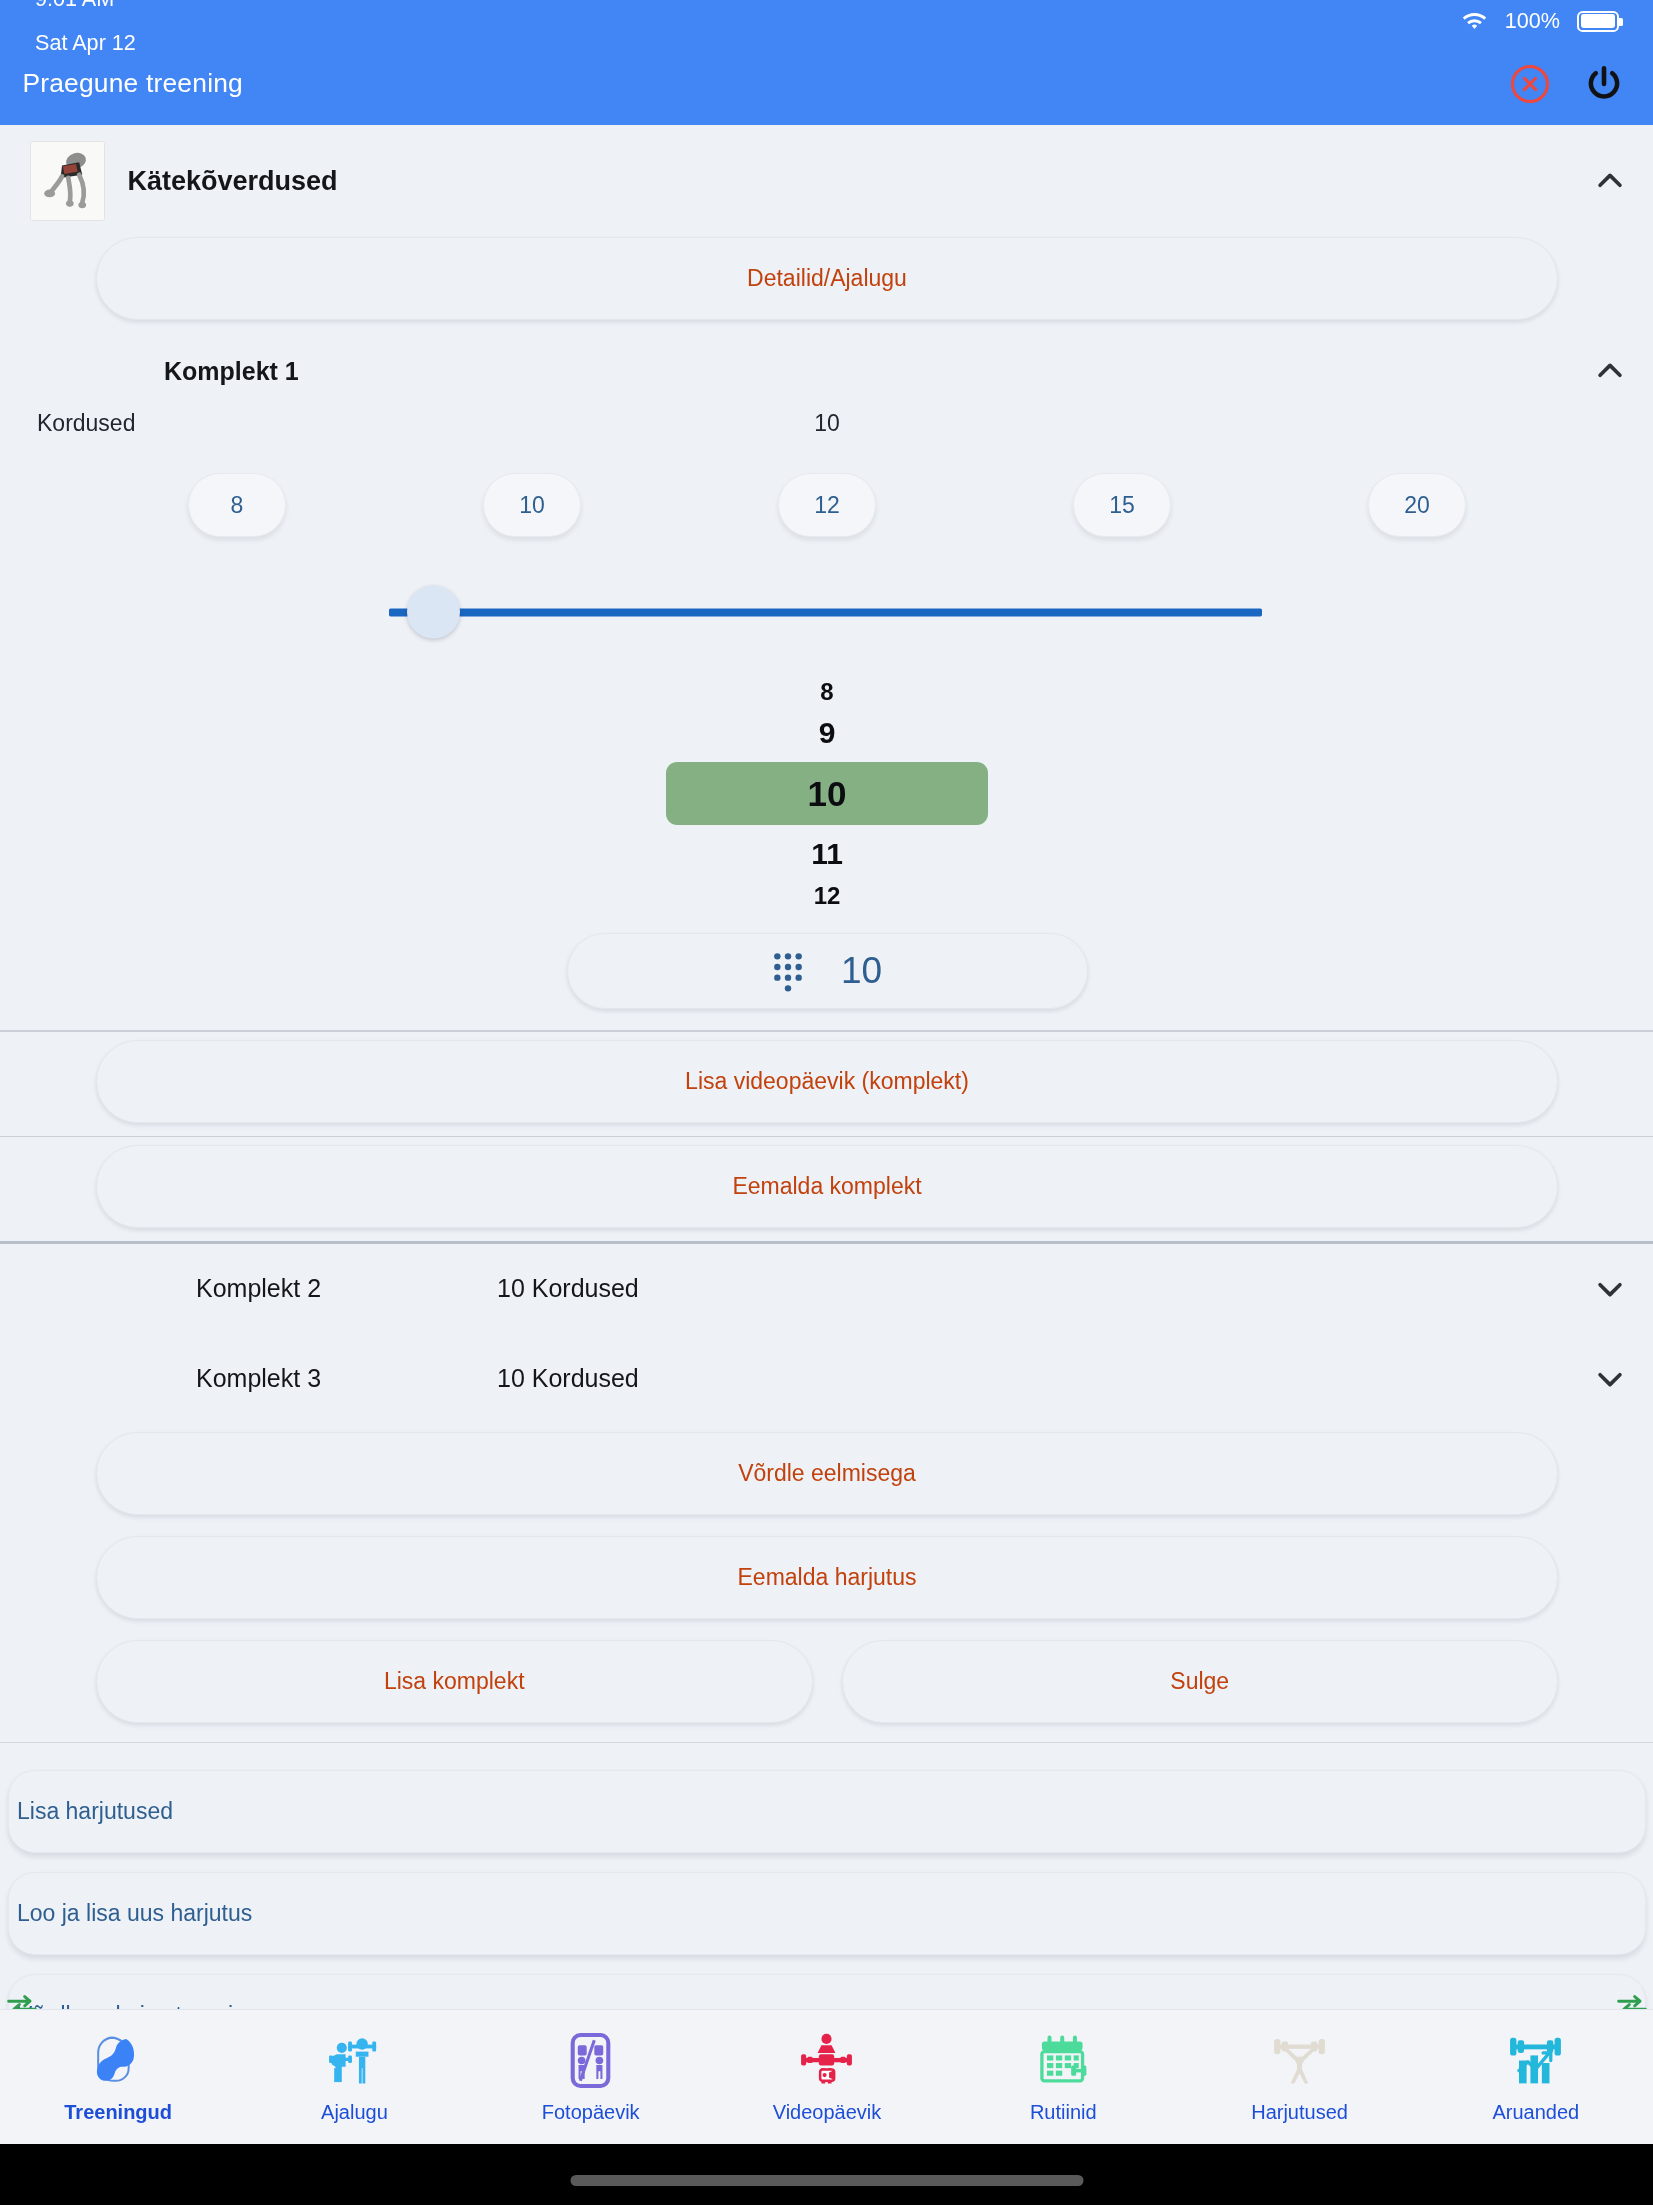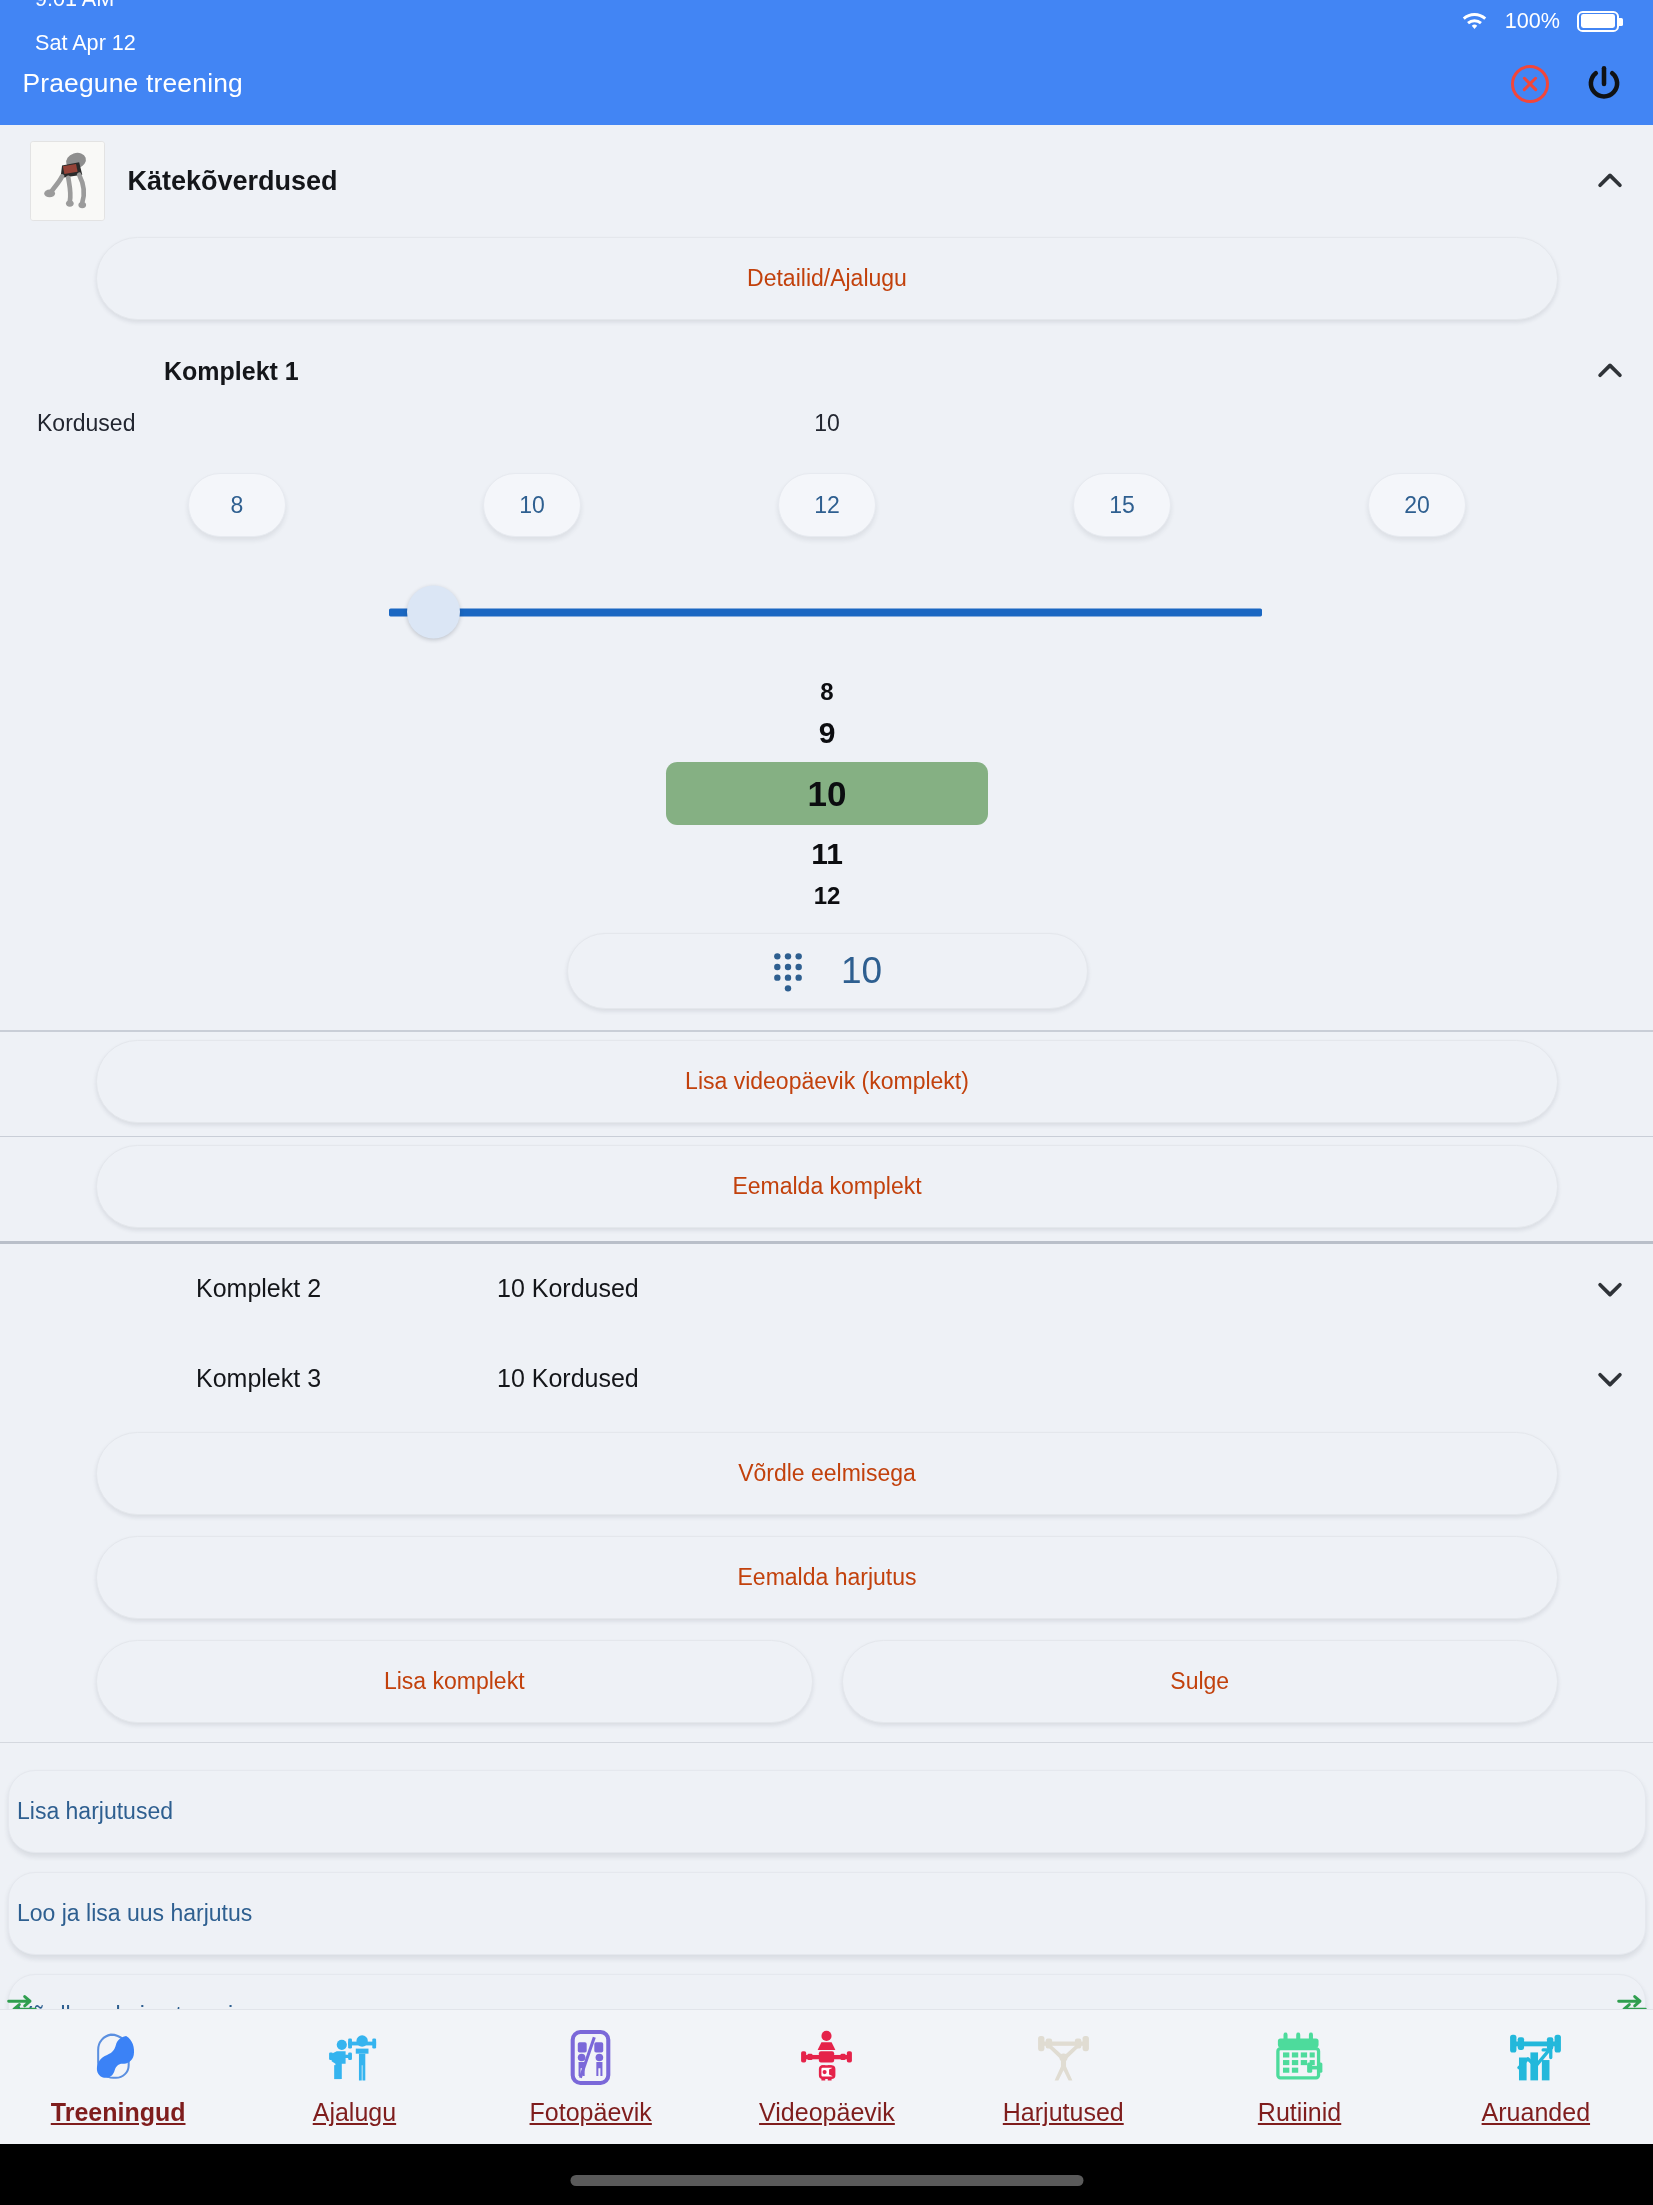--- a/index.html
+++ b/index.html
@@ -196,21 +196,21 @@
     position: absolute; left: 0; right: 0; bottom: 61px;
     height: 135px;
     background: #f2f4f8;
     border-top: 0.8px solid #e1e4ea;
     display: flex; align-items: center;
   }
   .tab {
     flex: 1; display: flex; flex-direction: column; align-items: center; gap: 9.6px;
   }
   .tab-ico { width: 61px; height: 61px; display: block; }
-  .tab-label { font-size: 25px; color: #7f1d1d; text-decoration: underline; }
+  .tab-label { font-size: 20px; color: #1d4ed8; }
   .tab.active .tab-label { font-weight: 700; }
 
   .swap-ico { position: absolute; width: 32px; height: 22.4px; display: block; }
   .swap-l { left: 6.4px; bottom: 189px; }
   .swap-r { right: 6.4px; bottom: 189px; }
 
   .homebar-area {
     position: absolute; left: 0; right: 0; bottom: 0; height: 61px; background: #000;
   }
   .homebar {
@@ -456,38 +456,20 @@
         </g>
         <rect x="19" y="31" width="11" height="9" rx="2" fill="#fff" stroke="#e5234a" stroke-width="2"></rect>
         <circle cx="22.5" cy="35.5" r="1.6" fill="#e5234a"></circle>
         <path d="M26 33.5l3.4-1.6v7l-3.4-1.6z" fill="#e5234a"></path>
       </svg>
       <span class="tab-label">Videopäevik</span>
     </div>
 
     <div class="tab">
       <svg class="tab-ico" viewBox="0 0 48 48">
-        <g fill="#e0dcd2">
-          <rect x="4" y="7" width="5" height="12" rx="2"></rect>
-          <rect x="39" y="7" width="5" height="12" rx="2"></rect>
-          <rect x="10" y="9" width="5" height="8" rx="1.6"></rect>
-          <rect x="33" y="9" width="5" height="8" rx="1.6"></rect>
-          <rect x="6" y="11.4" width="36" height="3.4"></rect>
-        </g>
-        <g fill="#e0dcd2">
-          <path d="M14 14l9 8h2l9-8 1.6 2.4-9.6 9.2h-4L12.4 16.4z"></path>
-          <circle cx="24" cy="24" r="3.2"></circle>
-          <path d="M22 26h4v5l5 11h-3l-4-8-4 8h-3l5-11z"></path>
-        </g>
-      </svg>
-      <span class="tab-label">Harjutused</span>
-    </div>
-
-    <div class="tab">
-      <svg class="tab-ico" viewBox="0 0 48 48">
         <path d="M13 6v5M23 6v5M33 6v5" stroke="#4ddb9c" stroke-width="3.2" stroke-linecap="round"></path>
         <rect x="7" y="9" width="32" height="7" rx="2" fill="#4ddb9c"></rect>
         <rect x="7" y="17" width="32" height="23" rx="2" fill="none" stroke="#4ddb9c" stroke-width="2.6"></rect>
         <g fill="#4ddb9c">
           <rect x="11" y="20" width="5" height="4"></rect>
             <rect x="18" y="20" width="5" height="4"></rect>
           <rect x="25" y="20" width="5" height="4"></rect>
             <rect x="32" y="20" width="4" height="4"></rect>
           <rect x="11" y="26" width="5" height="4"></rect>
             <rect x="18" y="26" width="5" height="4"></rect>
@@ -500,20 +482,38 @@
           <rect x="30" y="28" width="4" height="8" rx="1.2"></rect>
           <rect x="38" y="28" width="4" height="8" rx="1.2"></rect>
           <rect x="32" y="30.6" width="8" height="2.8"></rect>
         </g>
       </svg>
       <span class="tab-label">Rutiinid</span>
     </div>
 
     <div class="tab">
       <svg class="tab-ico" viewBox="0 0 48 48">
+        <g fill="#e0dcd2">
+          <rect x="4" y="7" width="5" height="12" rx="2"></rect>
+          <rect x="39" y="7" width="5" height="12" rx="2"></rect>
+          <rect x="10" y="9" width="5" height="8" rx="1.6"></rect>
+          <rect x="33" y="9" width="5" height="8" rx="1.6"></rect>
+          <rect x="6" y="11.4" width="36" height="3.4"></rect>
+        </g>
+        <g fill="#e0dcd2">
+          <path d="M14 14l9 8h2l9-8 1.6 2.4-9.6 9.2h-4L12.4 16.4z"></path>
+          <circle cx="24" cy="24" r="3.2"></circle>
+          <path d="M22 26h4v5l5 11h-3l-4-8-4 8h-3l5-11z"></path>
+        </g>
+      </svg>
+      <span class="tab-label">Harjutused</span>
+    </div>
+
+    <div class="tab">
+      <svg class="tab-ico" viewBox="0 0 48 48">
         <g fill="#23b8db">
           <rect x="4" y="6" width="5" height="14" rx="2"></rect>
           <rect x="39" y="6" width="5" height="14" rx="2"></rect>
           <rect x="10" y="8" width="5" height="10" rx="1.6"></rect>
           <rect x="33" y="8" width="5" height="10" rx="1.6"></rect>
           <rect x="6" y="11.4" width="36" height="3.8"></rect>
           <rect x="11" y="24" width="6" height="18"></rect>
           <rect x="20" y="20" width="6" height="22"></rect>
           <rect x="29" y="26" width="6" height="16"></rect>
         </g>

